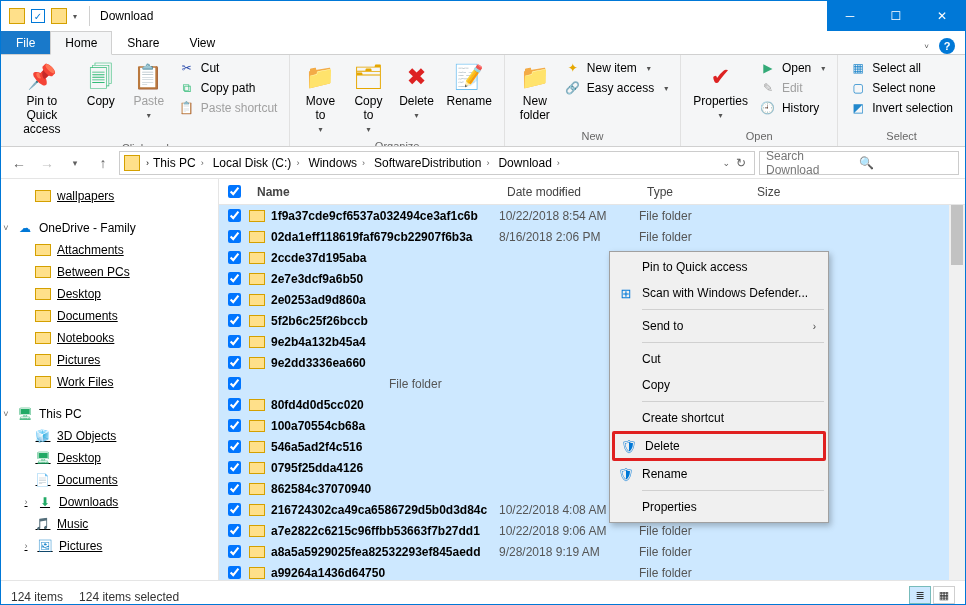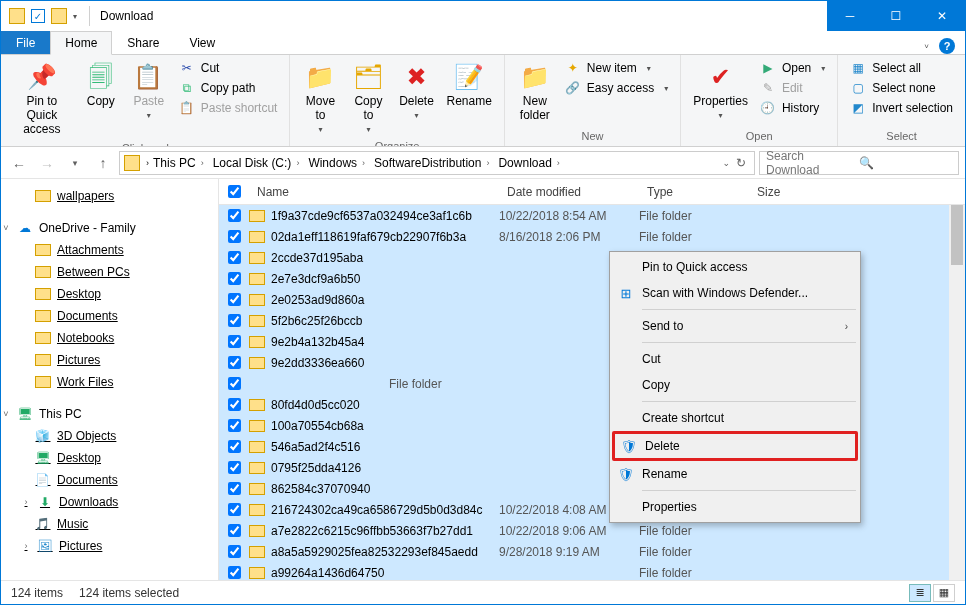--- a/index.html
+++ b/index.html
@@ -48,43 +48,43 @@
   .navitem { display:flex; align-items:center; gap:6px; padding:3px 4px 3px 28px; white-space:nowrap;}
   .navitem.l0 { padding-left:14px;}
   .navitem.l1 { padding-left:34px;text-decoration:underline;}
   .navitem .arrow { width:10px; display:inline-block; text-align:center; color:#666; font-size:9px; margin-left:-14px;}
   .navitem .ficon { width:16px; height:16px; display:flex; align-items:center; justify-content:center;}
   .folder { width:16px; height:12px; background:#ffe08a; border:1px solid #d4a000; }
   .listarea { flex:1; display:flex; flex-direction:column; overflow:hidden; position:relative;}
   .cols { height:26px; display:flex; align-items:center; border-bottom:1px solid #e5e5e5; color:#444; position:relative;}
   .cols .col { padding:0 8px; border-right:1px solid transparent;}
   .c-check { width:30px; display:flex; justify-content:center;}
-  .c-name { flex:0 0 250px; display:flex; align-items:center;}
+  .c-name { flex:0 0 250px; display:flex; align-items:center;font-weight:bold;}
   .c-date { flex:0 0 140px;}
   .c-type { flex:0 0 110px;}
   .c-size { flex:0 0 80px;}
   .filelist { flex:1; overflow:hidden; position:relative;}
   .filelist .sb { position:absolute; right:0; top:0; bottom:0; width:16px; background:#f0f0f0;}
   .filelist .sb .thumb { position:absolute; left:2px; right:2px; top:0; height:60px; background:#c2c2c2;}
   .row { height:21px; display:flex; align-items:center; color:#000;}
   .row.selected { background:#cde8ff;}
   .row .c-check input { margin:0;}
   .row .c-name { display:flex; align-items:center; gap:6px;}
   .row .folder { width:16px; height:12px;}
   .row .c-date { color:#555;}
   .row .c-type { color:#555;}
   
-  .ctx { position:absolute; background:#f0f0f0; border:1px solid #a0a0a0; box-shadow:2px 3px 6px rgba(0,0,0,.25); padding:2px; z-index:50; width:252px;}
+  .ctx { position:absolute; background:#f0f0f0; border:1px solid #a0a0a0; box-shadow:2px 3px 6px rgba(0,0,0,.25); padding:2px; z-index:50; width:220px;}
   .ctx .mi { display:flex; align-items:center; height:26px; padding:0 10px 0 30px; position:relative; white-space:nowrap;}
   .ctx .mi .mico { position:absolute; left:6px; width:16px; height:16px; display:flex; align-items:center; justify-content:center; font-size:13px;}
   .ctx .sep { height:1px; background:#d0d0d0; margin:3px 2px 3px 30px;}
   .ctx .mi .sub { margin-left:auto; color:#444; font-size:10px;}
   .ctx .highlight { border:3px solid #e02020; border-radius:2px; height:30px;}
   
-  .status { height:24px; border-top:1px solid #e5e5e5; display:flex; align-items:center; padding:0 10px; gap:16px; font-size:12px; color:#333;}
+  .status { height:24px; border-top:1px solid #e5e5e5; display:flex; align-items:flex-end; padding:0 10px; gap:16px; font-size:12px; color:#333;}
   .status .viewbtns { margin-left:auto; display:flex; gap:2px;}
   .status .vb { width:22px; height:18px; border:1px solid #cfcfcf; background:#fff; display:flex; align-items:center; justify-content:center; font-size:11px;}
   .status .vb.active { background:#cde8ff; border-color:#7bb;}
   input[type=checkbox] { width:13px; height:13px;}
   .chev-down { font-size:8px; color:#555; }
   .help-circle { width:16px; height:16px; border-radius:50%; background:#0078d7; color:#fff; display:flex; align-items:center; justify-content:center; font-size:11px; font-weight:bold;}
 </style>
 </head>
 <body>
 <div class="window">

